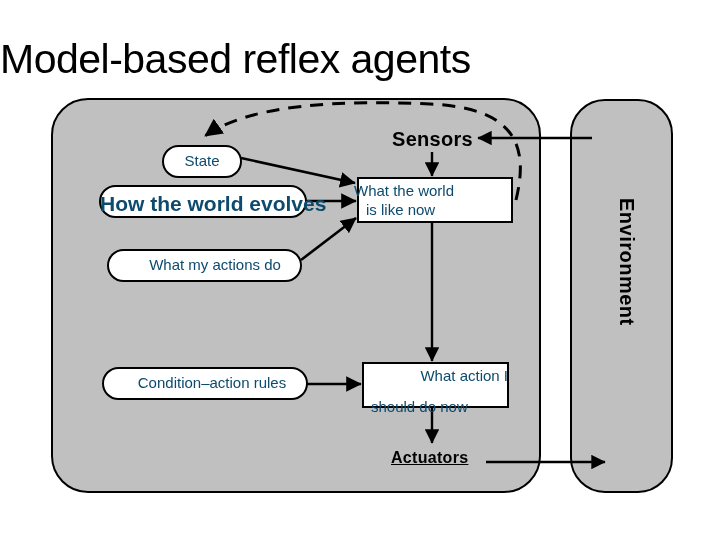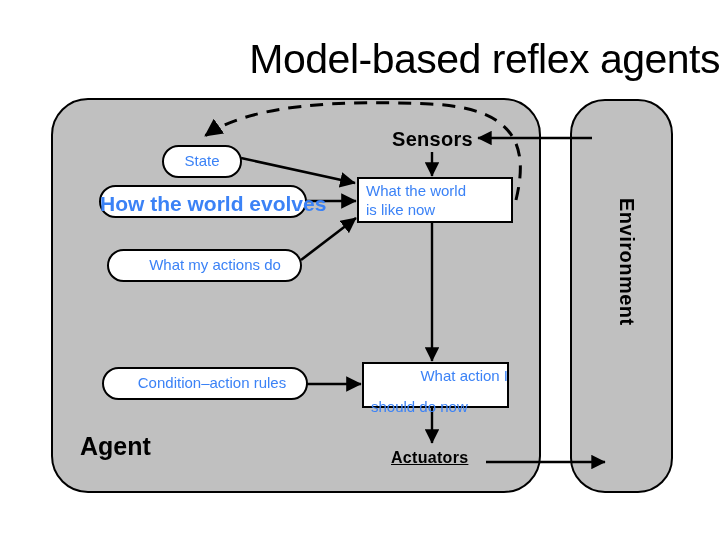--- a/index.html
+++ b/index.html
@@ -18,21 +18,21 @@
     position: relative;
     width: 720px;
     height: 540px;
     background: #ffffff;
   }
   #slide-title {
     position: absolute;
     left: 0;
     top: 36px;
     width: 720px;
-    text-align: right;
+    text-align: left;
     font-size: 41px;
     font-weight: 400;
     color: #000000;
     letter-spacing: -0.5px;
     font-family: "Liberation Sans", sans-serif;
     white-space: nowrap;
   }
   #diagram {
     position: absolute;
     left: 0;
@@ -42,21 +42,21 @@
   }
   .fig-label {
     position: absolute;
     color: #000;
     font-family: "Liberation Sans", sans-serif;
     font-weight: bold;
     white-space: nowrap;
   }
   .node-text {
     position: absolute;
-    color: #3b82f6;
+    color: #0c4a6e;
     font-family: "Liberation Sans", sans-serif;
     white-space: nowrap;
     text-align: center;
     pointer-events: none;
   }
   #env-label {
     position: absolute;
     left: 578px;
     top: 218px;
     width: 160px;
@@ -140,27 +140,26 @@
   </svg>
 
   <div class="node-text" style="left:163px; top:152px; width:78px; font-size:15px;">State</div>
 
   <div class="node-text" style="left:100px; top:192px; width:206px; font-size:21px;font-weight:bold;">How the world evolves</div>
 
   <div class="node-text" style="left:108px; top:256px; width:214px; font-size:15px;">What my actions do</div>
 
   <div class="node-text" style="left:110px; top:374px; width:204px; font-size:15px;">Condition–action rules</div>
 
-  <div class="node-text" style="left:366px; top:182px; width:146px; font-size:15px; text-align:left;">What the world</div>
+  <div class="node-text" style="left:354px; top:182px; width:146px; font-size:15px; text-align:left;">What the world</div>
   <div class="node-text" style="left:366px; top:201px; width:146px; font-size:15px; text-align:left;">is like now</div>
 
   <div class="node-text" style="left:371px; top:367px; width:137px; font-size:15px; text-align:right;">What action I</div>
   <div class="node-text" style="left:371px; top:398px; width:137px; font-size:15px; text-align:left;">should do now</div>
 
   <div class="fig-label" id="sensors-label">Sensors</div>
 
   <div class="fig-label" id="actuators-label">Actuators</div>
 
-  <div class="fig-label" id="agent-label">Agent</div>
 
   <div id="env-label">Environment</div>
 
 </div>
 
 </body></html>

